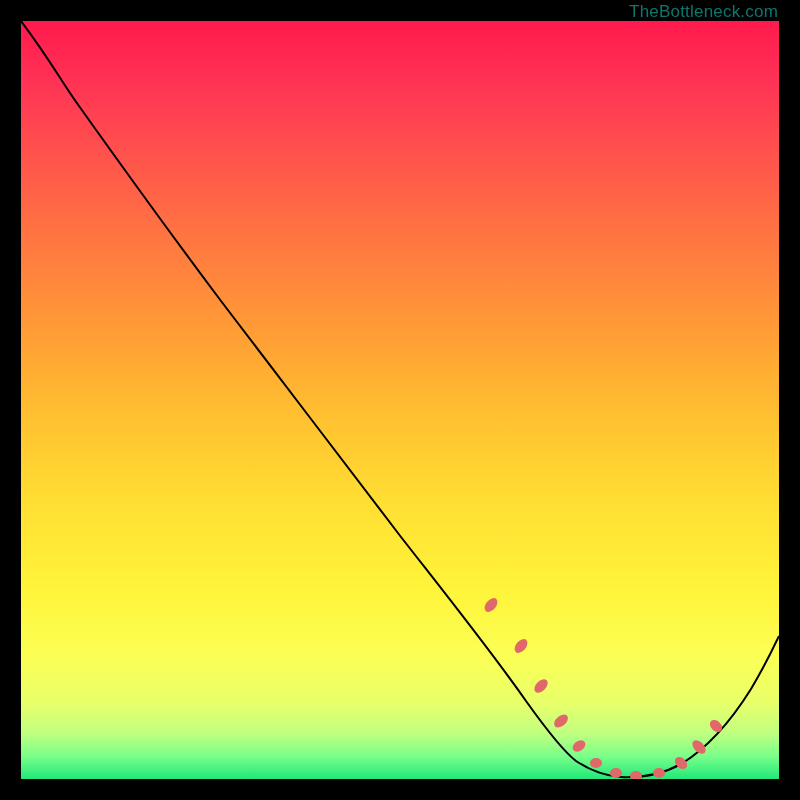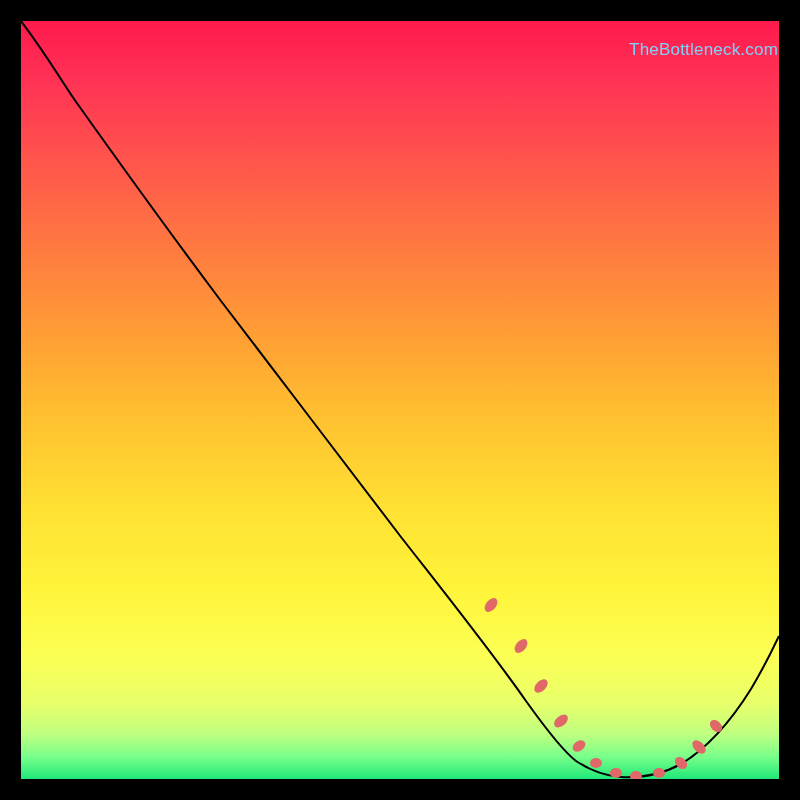--- a/index.html
+++ b/index.html
@@ -44,25 +44,24 @@
     position: absolute;
     left: 0;
     top: 0;
     width: 100%;
     height: 100%;
   }
   .watermark {
     position: absolute;
     right: 22px;
     top: 2px;
-    color: #7dd3fc;
+    color: #0f766e;
     font-size: 17px;
     font-weight: 500;
     letter-spacing: 0.2px;
-    margin-top: 38px;
   }
 </style>
 </head>
 <body>
 
 <div class="chart-container">
   <div class="gradient-bg"></div>
   <svg class="curve-svg" viewBox="0 0 758 758" preserveAspectRatio="none">
     <path d="M 0 0
              C 30 40, 40 60, 58 85

